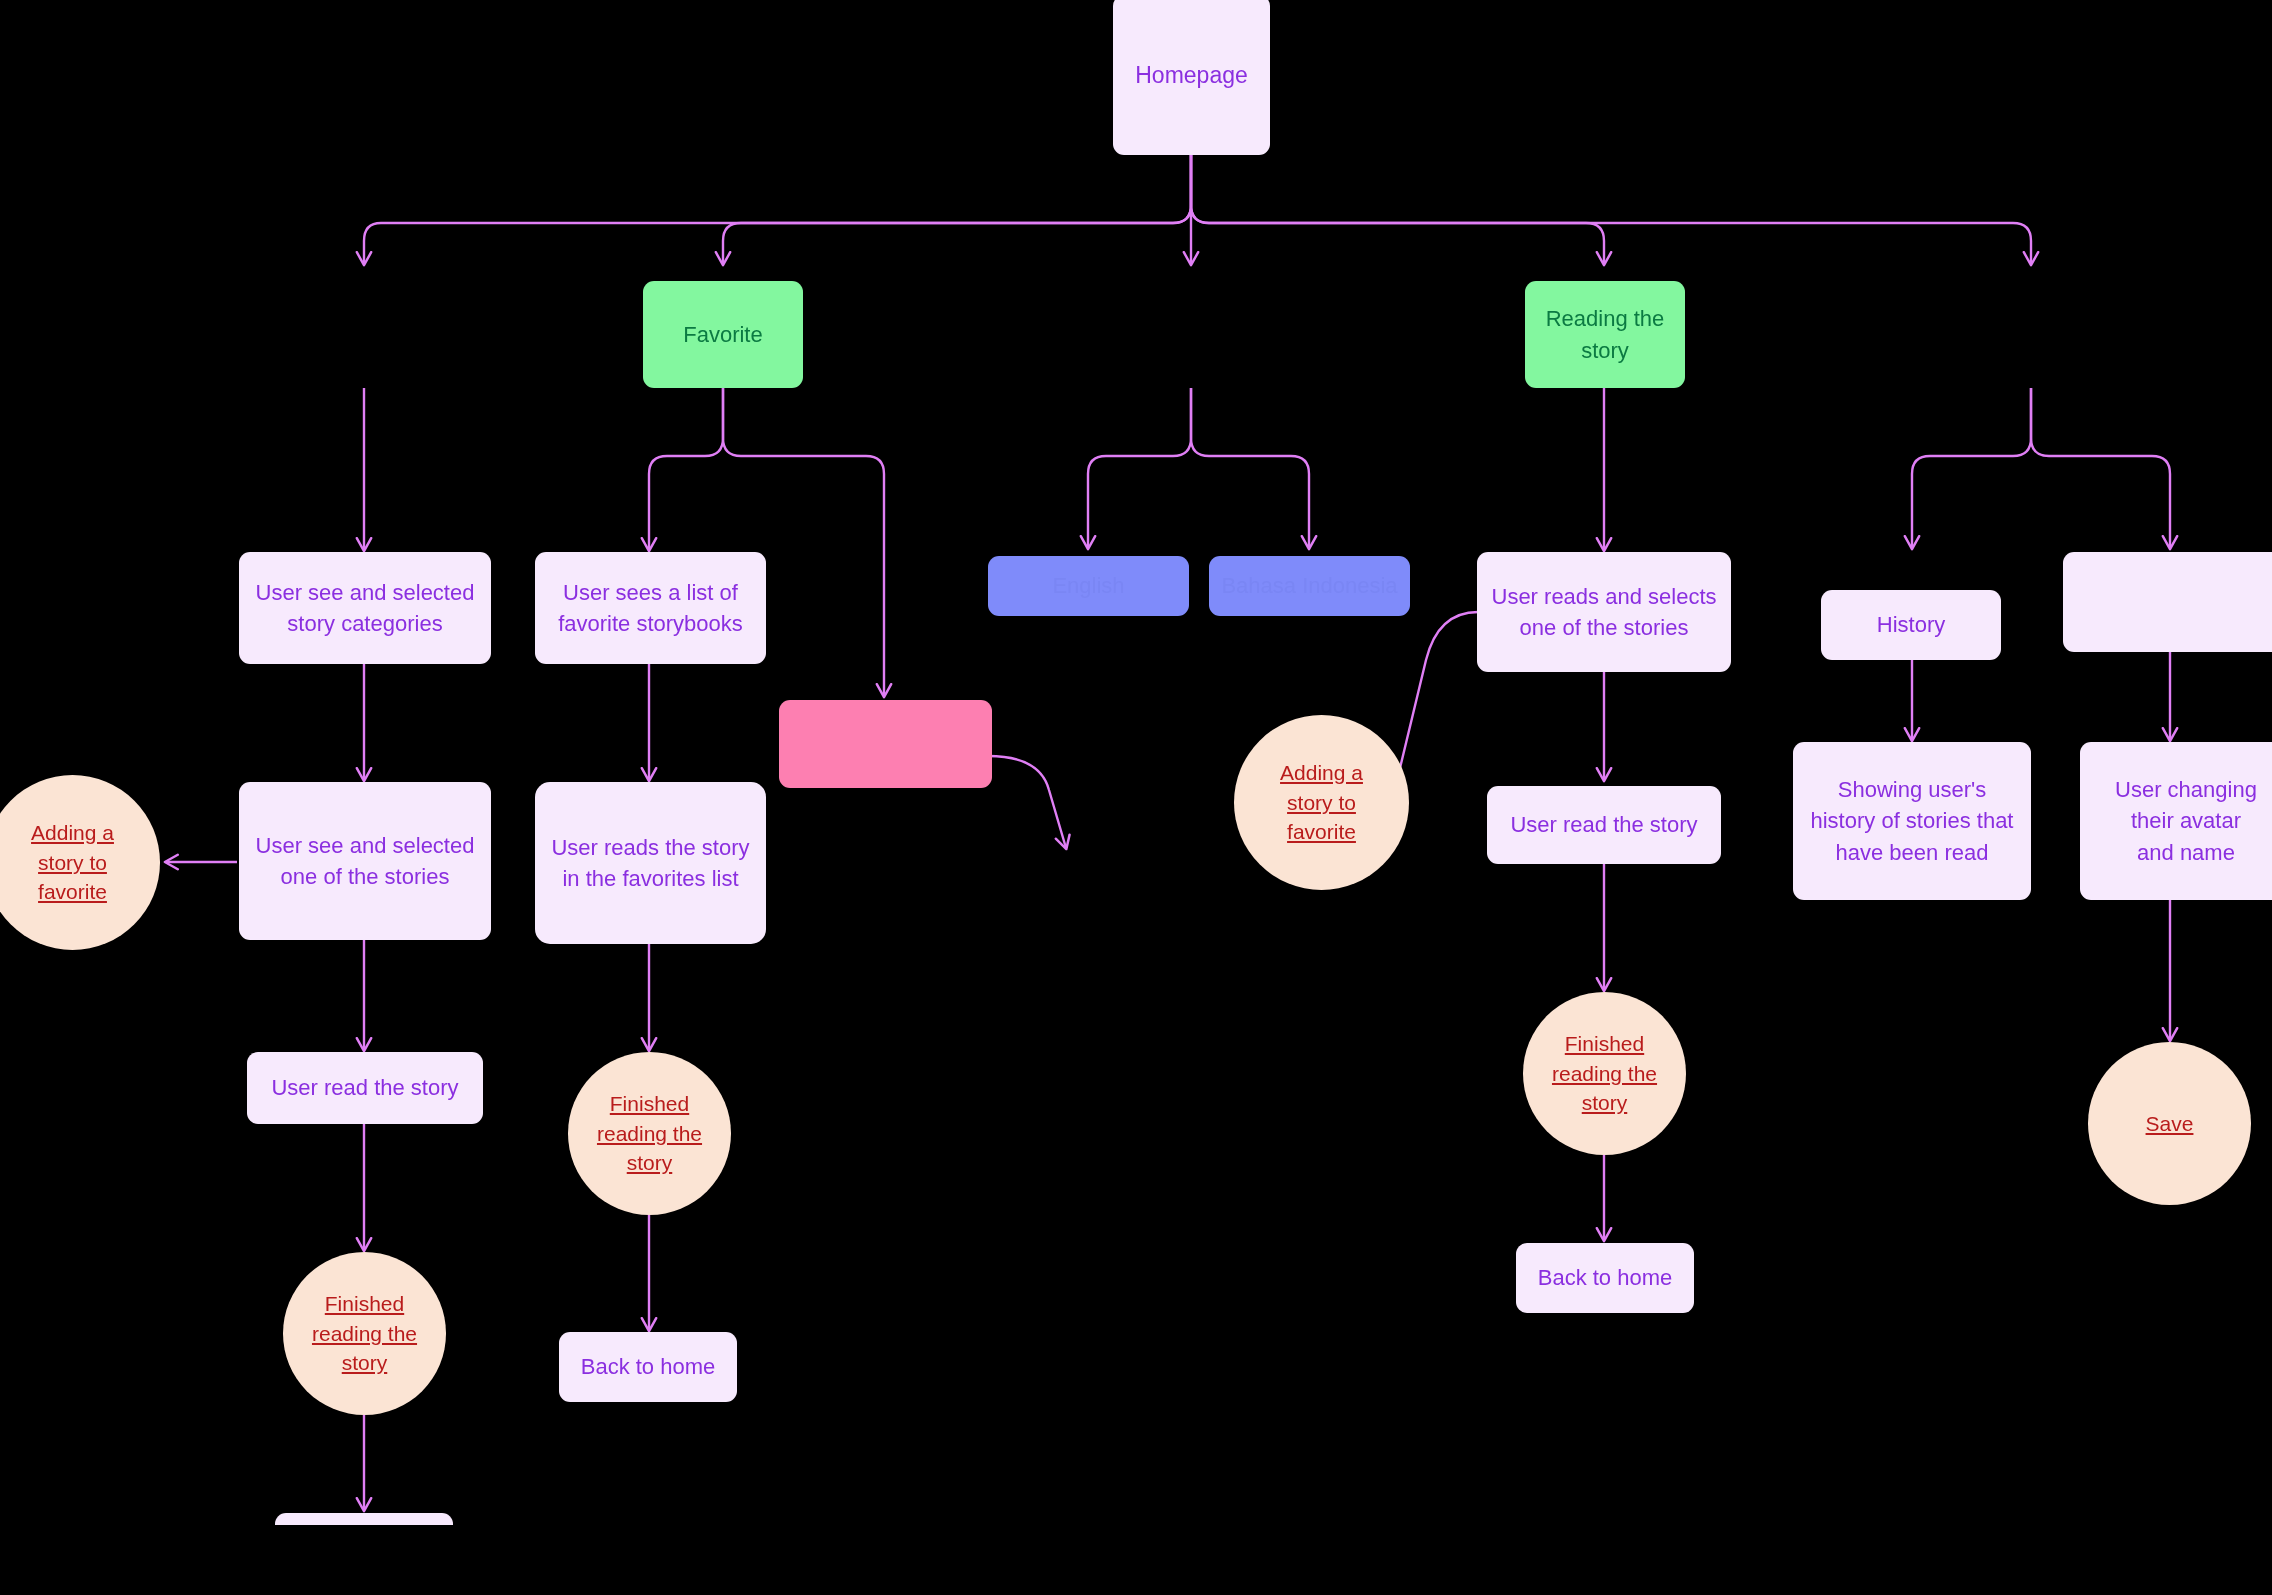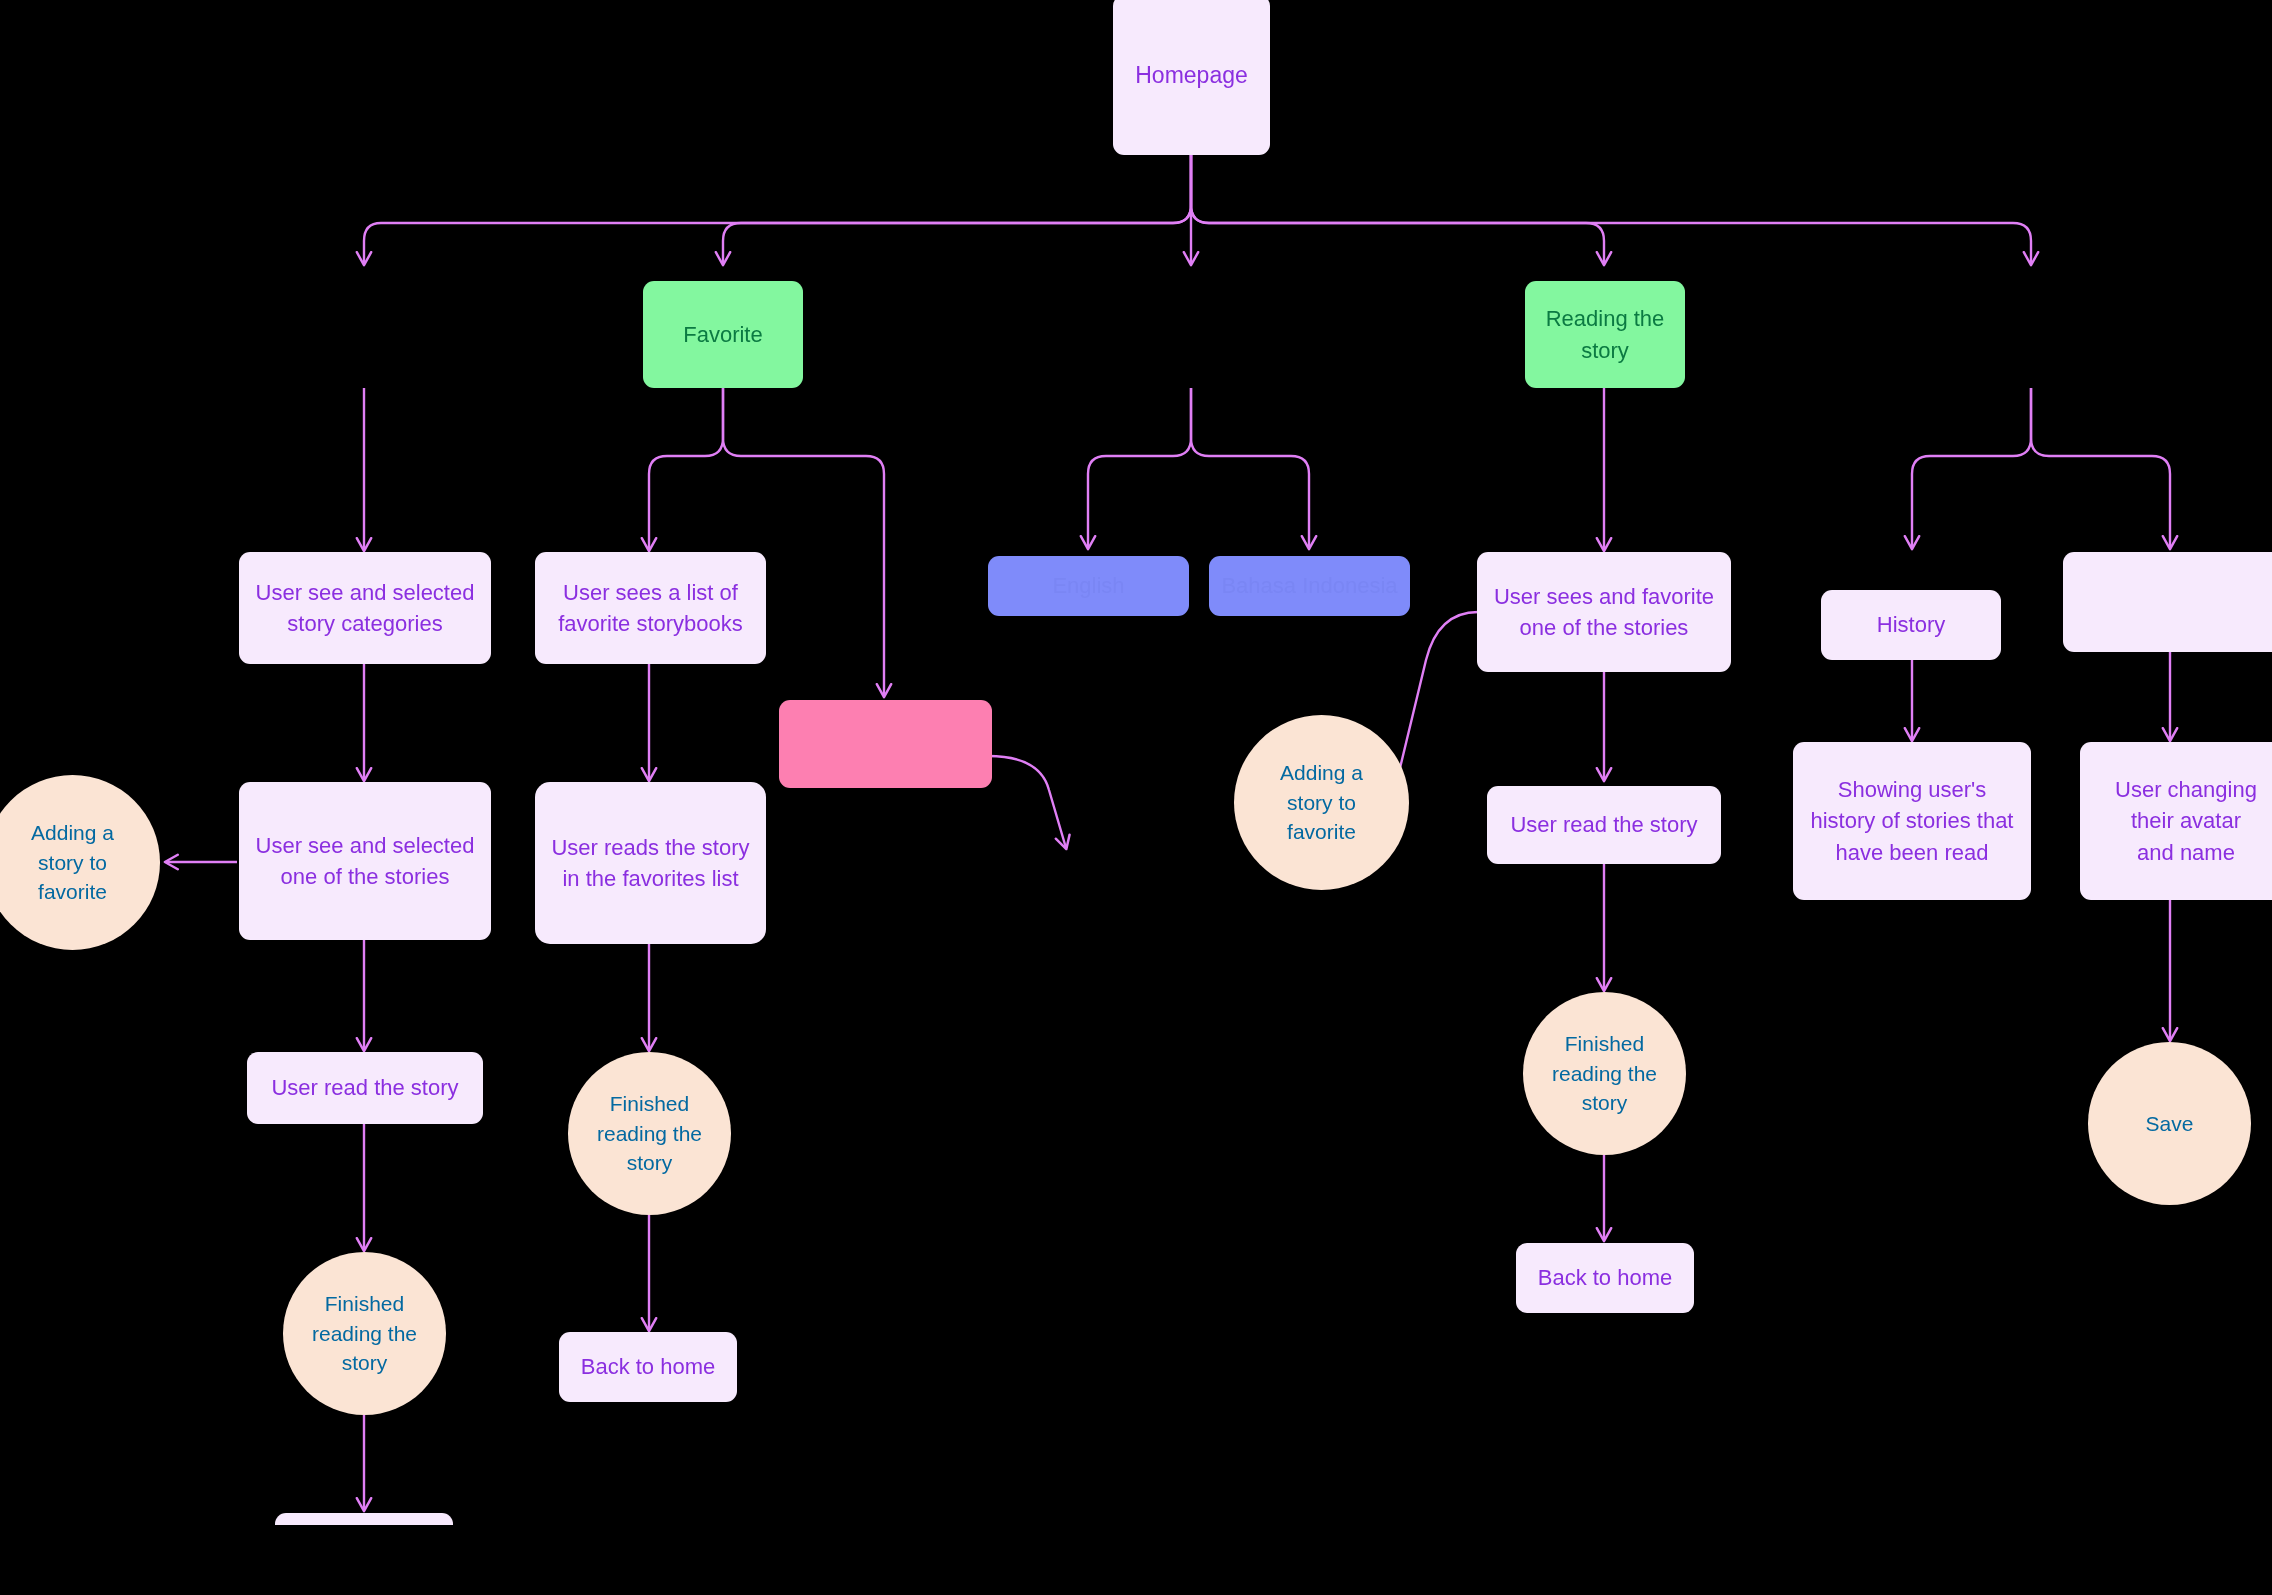--- a/index.html
+++ b/index.html
@@ -54,21 +54,22 @@
   .blu {
     background: #7f8bfa;
     color: #7a86f4;
   }
   .pnk {
     background: #fd7fb1;
     color: #fd7fb1;
   }
   .pch {
     background: #fbe4d4;
-    color: #0369a1;
+    color: #b91c1c;
+    text-decoration: underline;
   }
   .fs-23 { font-size: 23px; }
   .fs-22 { font-size: 22px; }
   .fs-21 { font-size: 21px; }
 </style>
 </head>
 <body>
 
 <div id="canvas">
 
@@ -130,21 +131,21 @@
   <div class="node rect lav fs-22" style="left:239px; top:552px; width:252px; height:112px;">User see and selected
 story categories</div>
 
   <div class="node rect lav fs-22" style="left:535px; top:552px; width:231px; height:112px;">User sees a list of
 favorite storybooks</div>
 
   <div class="node rect blu fs-22" style="left:988px; top:556px; width:201px; height:60px;">English</div>
 
   <div class="node rect blu fs-22" style="left:1209px; top:556px; width:201px; height:60px;">Bahasa Indonesia</div>
 
-  <div class="node rect lav fs-22" style="left:1477px; top:552px; width:254px; height:120px;">User sees and favorite
+  <div class="node rect lav fs-22" style="left:1477px; top:552px; width:254px; height:120px;">User reads and selects
 one of the stories</div>
 
   <div class="node rect lav fs-22" style="left:1821px; top:590px; width:180px; height:70px;">History</div>
 
   <div class="node rect lav fs-22" style="left:2063px; top:552px; width:226px; height:100px;"></div>
 
   <div class="node rect pnk fs-22" style="left:779px; top:700px; width:213px; height:88px;"></div>
 
   <div class="node circle pch fs-21" style="left:-15px; top:775px; width:175px; height:175px;">Adding a
 story to

